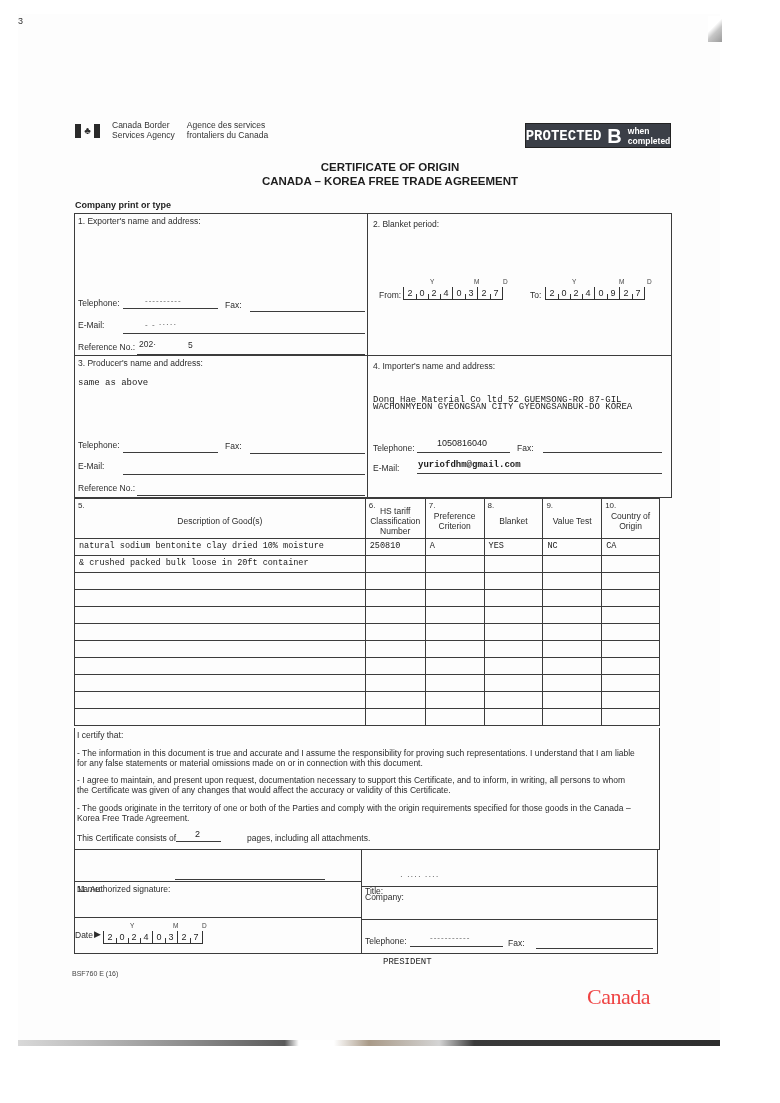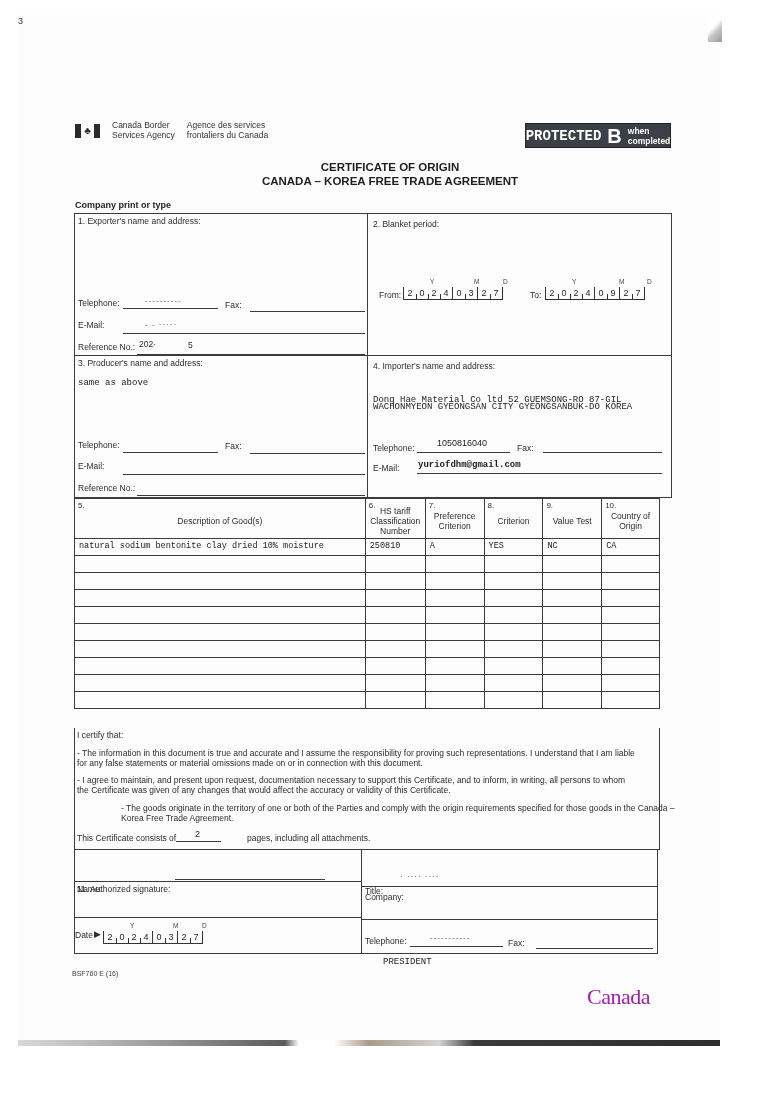--- a/index.html
+++ b/index.html
@@ -48,21 +48,21 @@
 
   
   table.goods { position: absolute; left: 74px; top: 498px; width: 586px; border-collapse: collapse; }
   table.goods td, table.goods th { border: 1px solid #3c3c3c; font-size: 8.5px; font-weight: normal; color: #2c2c2c; vertical-align: top; }
   table.goods th { height: 40px; position: relative; text-align: center; vertical-align: middle; line-height: 10px; padding-top: 4px; }
   table.goods th .num { position: absolute; left: 3px; top: 2px; font-size: 8px; }
   table.goods td { height: 17px; font-family: "Liberation Mono", monospace; font-size: 8.5px; padding: 2px 4px 0 4px; color: #1a1a1a; white-space: nowrap; }
 
   .cert-text { position: absolute; left: 77px; font-size: 8.5px; line-height: 10px; color: #2c2c2c; }
   .footer-code { position: absolute; left: 72px; top: 970px; font-size: 7px; color: #444; }
-  .canada-wm { position: absolute; left: 587px; top: 984px; font-family: "Liberation Serif", serif; font-size: 22px; color: #a21caf; letter-spacing: -0.5px; }
+  .canada-wm { position: absolute; left: 587px; top: 984px; font-family: "Liberation Serif", serif; font-size: 22px; color: #ef4444; letter-spacing: -0.5px; }
 </style>
 </head>
 <body>
 
 <div class="page"></div>
 <div class="page-num">3</div>
 <div class="fold"></div>
 
 <div class="agency">
   <div class="flag">
@@ -174,35 +174,43 @@
 <div class="lbl" style="left:373px; top:463px;">E-Mail:</div>
 <div class="uline" style="left:417px; top:462px; width:245px; height:12px;"></div>
 <div class="mono" style="left:418px; top:460px;font-weight:bold;">yuriofdhm@gmail.com</div>
 
 <table class="goods">
   <thead>
     <tr>
       <th style="width:291px;"><span class="num">5.</span><span>Description of Good(s)</span></th>
       <th style="width:60px;"><span class="num">6.</span><span>HS tariff Classification Number</span></th>
       <th style="width:59px;"><span class="num">7.</span><span>Preference Criterion</span></th>
-      <th style="width:59px;"><span class="num">8.</span><span>Criterion</span></th>
+      <th style="width:59px;"><span class="num">8.</span><span>Blanket</span></th>
       <th style="width:59px;"><span class="num">9.</span><span>Value Test</span></th>
       <th style="width:58px;"><span class="num">10.</span><span>Country of Origin</span></th>
     </tr>
   </thead>
   <tbody>
     <tr>
       <td>natural sodium bentonite clay dried 10% moisture</td>
         <td>250810</td>
         <td>A</td>
         <td>YES</td>
         <td>NC</td>
         <td>CA</td>
     </tr>
     <tr>
+      <td>&amp; crushed packed bulk loose in 20ft container</td>
+        <td></td>
+        <td></td>
+        <td></td>
+        <td></td>
+        <td></td>
+    </tr>
+    <tr>
       <td></td>
         <td></td>
         <td></td>
         <td></td>
         <td></td>
         <td></td>
     </tr>
     <tr>
       <td></td>
         <td></td>
@@ -267,21 +275,21 @@
         <td></td>
         <td></td>
     </tr>
   </tbody>
 </table>
 
 <div class="box" style="left:74px; top:728px; width:586px; height:122px; border-top:none;"></div>
 <div class="cert-text" style="top:730px;">I certify that:</div>
 <div class="cert-text" style="top:748px; width:570px;">- The information in this document is true and accurate and I assume the responsibility for proving such representations. I understand that I am liable for any false statements or material omissions made on or in connection with this document.</div>
 <div class="cert-text" style="top:775px; width:560px;">- I agree to maintain, and present upon request, documentation necessary to support this Certificate, and to inform, in writing, all persons to whom the Certificate was given of any changes that would affect the accuracy or validity of this Certificate.</div>
-<div class="cert-text" style="top:803px; width:570px;margin-left:44px;">- The goods originate in the territory of one or both of the Parties and comply with the origin requirements specified for those goods in the Canada – Korea Free Trade Agreement.</div>
+<div class="cert-text" style="top:803px; width:570px;">- The goods originate in the territory of one or both of the Parties and comply with the origin requirements specified for those goods in the Canada – Korea Free Trade Agreement.</div>
 <div class="cert-text" style="top:833px;">This Certificate consists of</div>
 <div class="uline" style="left:176px; top:830px; width:45px; height:12px;"></div>
 <div class="lbl" style="left:195px; top:829px; font-size:9px; color:#1a1a1a;">2</div>
 <div class="cert-text" style="left:225px; top:833px;margin-left:22px;">pages, including all attachments.</div>
 
 <div class="box" style="left:74px; top:849px; width:288px; height:105px;"></div>
 <div class="box" style="left:361px; top:849px; width:297px; height:105px;"></div>
 <div class="uline" style="left:74px; top:881px; width:288px; height:1px;"></div>
 <div class="uline" style="left:74px; top:917px; width:288px; height:1px;"></div>
 <div class="uline" style="left:361px; top:886px; width:297px; height:1px;"></div>

